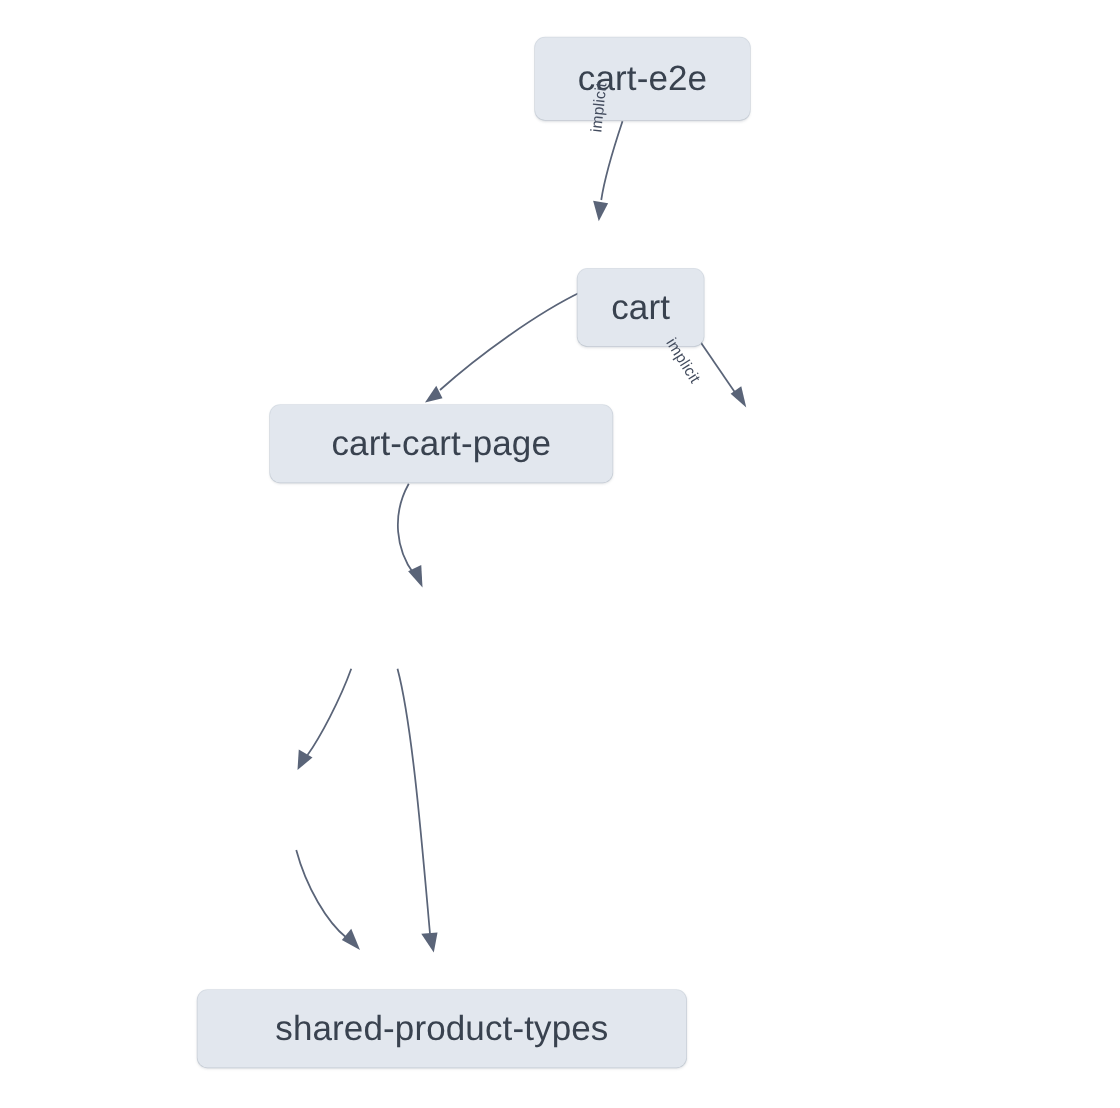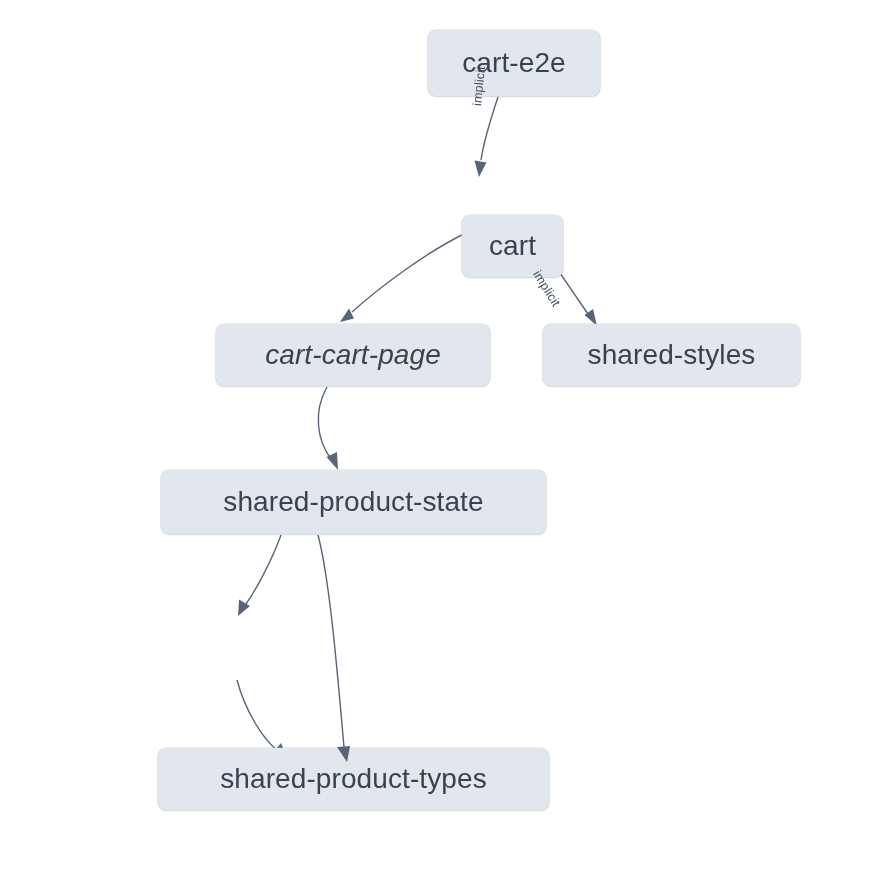--- a/index.html
+++ b/index.html
@@ -102,34 +102,28 @@
   </svg>
 
   <div class="node" style="left:428px; top:30px; width:172px; height:66px;">
     <span>cart-e2e</span>
   </div>
 
   <div class="node" style="left:462px; top:178px; width:101px; height:62px;margin-top:37px;">
     <span>cart</span>
   </div>
 
-  <div class="node" style="left:216px; top:324px; width:274px; height:62px;font-style:italic;">
+  <div class="node" style="left:216px; top:324px; width:274px; height:62px;">
     <span>cart-cart-page</span>
   </div>
 
-  <div class="node" style="left:543px; top:324px; width:257px; height:62px;">
-    <span>shared-styles</span>
-  </div>
-
-  <div class="node" style="left:161px; top:470px; width:385px; height:64px;">
-    <span>shared-product-state</span>
-  </div>
 
 
-  <div class="node" style="left:158px; top:748px; width:391px; height:62px;">
+
+  <div class="node" style="left:158px; top:792px; width:391px; height:62px;">
     <span>shared-product-types</span>
   </div>
 
   <svg class="edge-layer" viewBox="0 0 896 886">
     <g>
       <polygon class="edge-arrow" points="347,762 337,747 350,746"></polygon>
     </g>
   </svg>
 
   <div class="edge-label" style="left:470px; top:105px; transform: rotate(-84deg); transform-origin: left top;">implicit</div>

